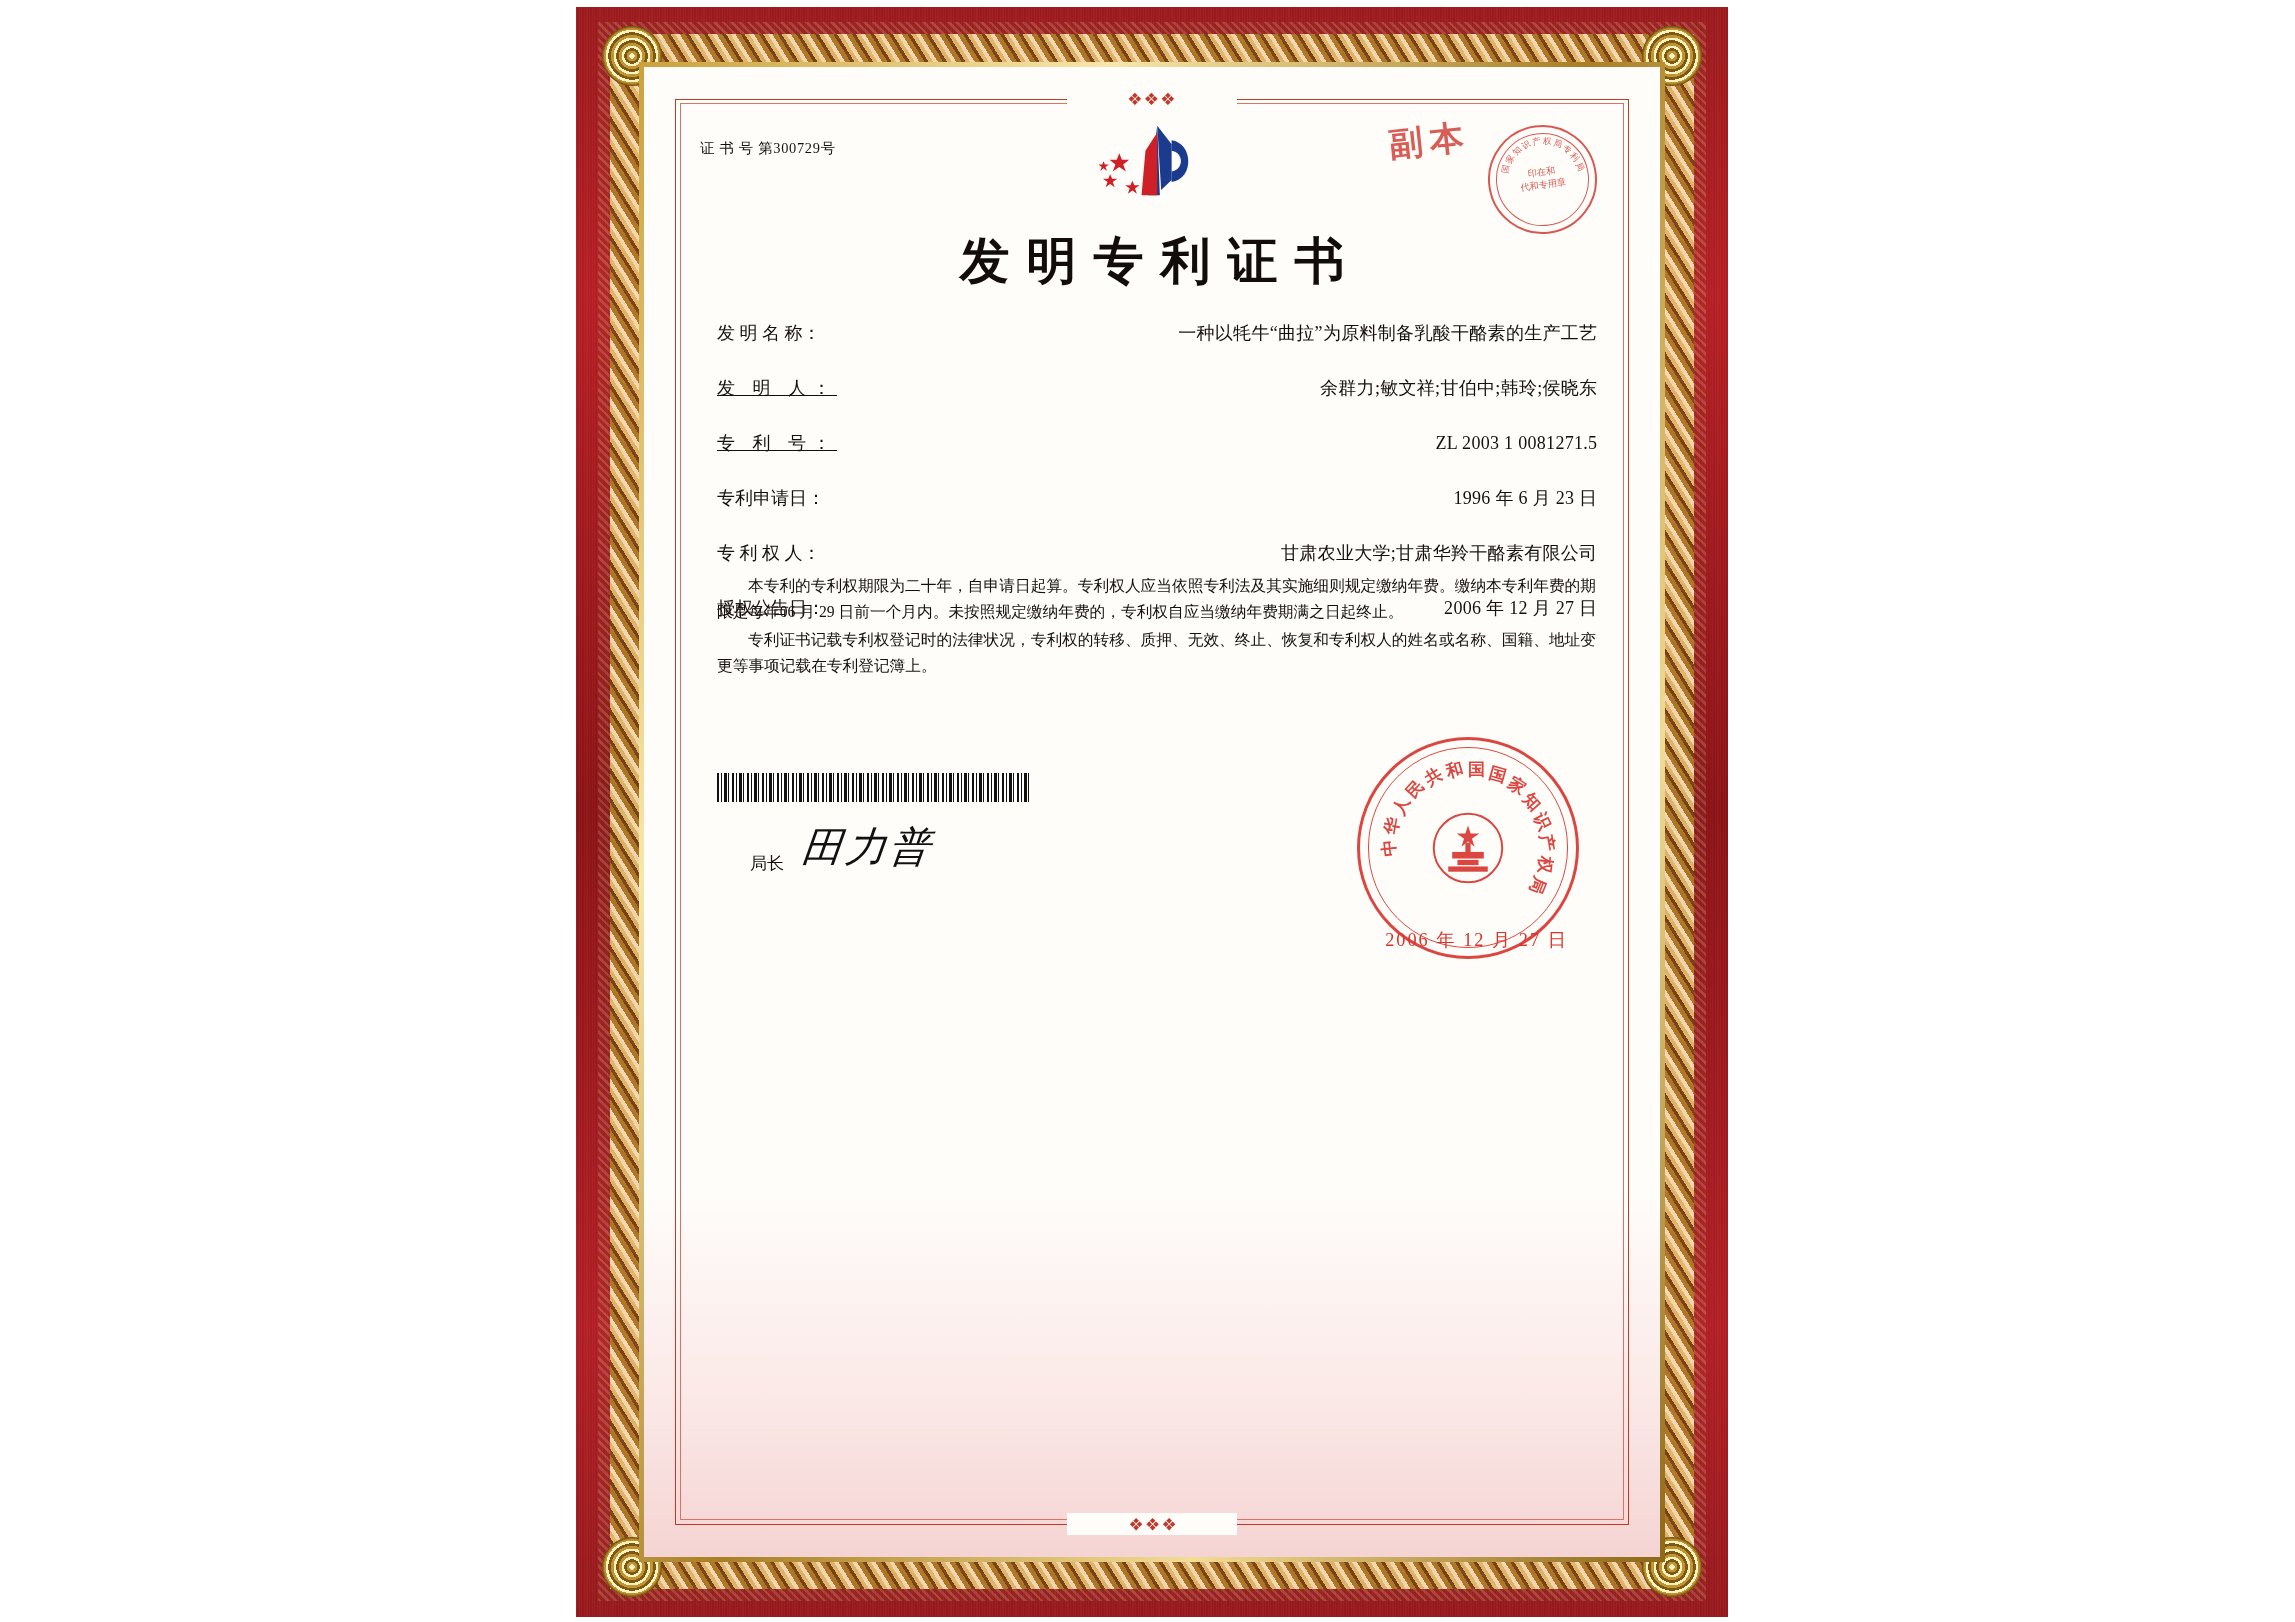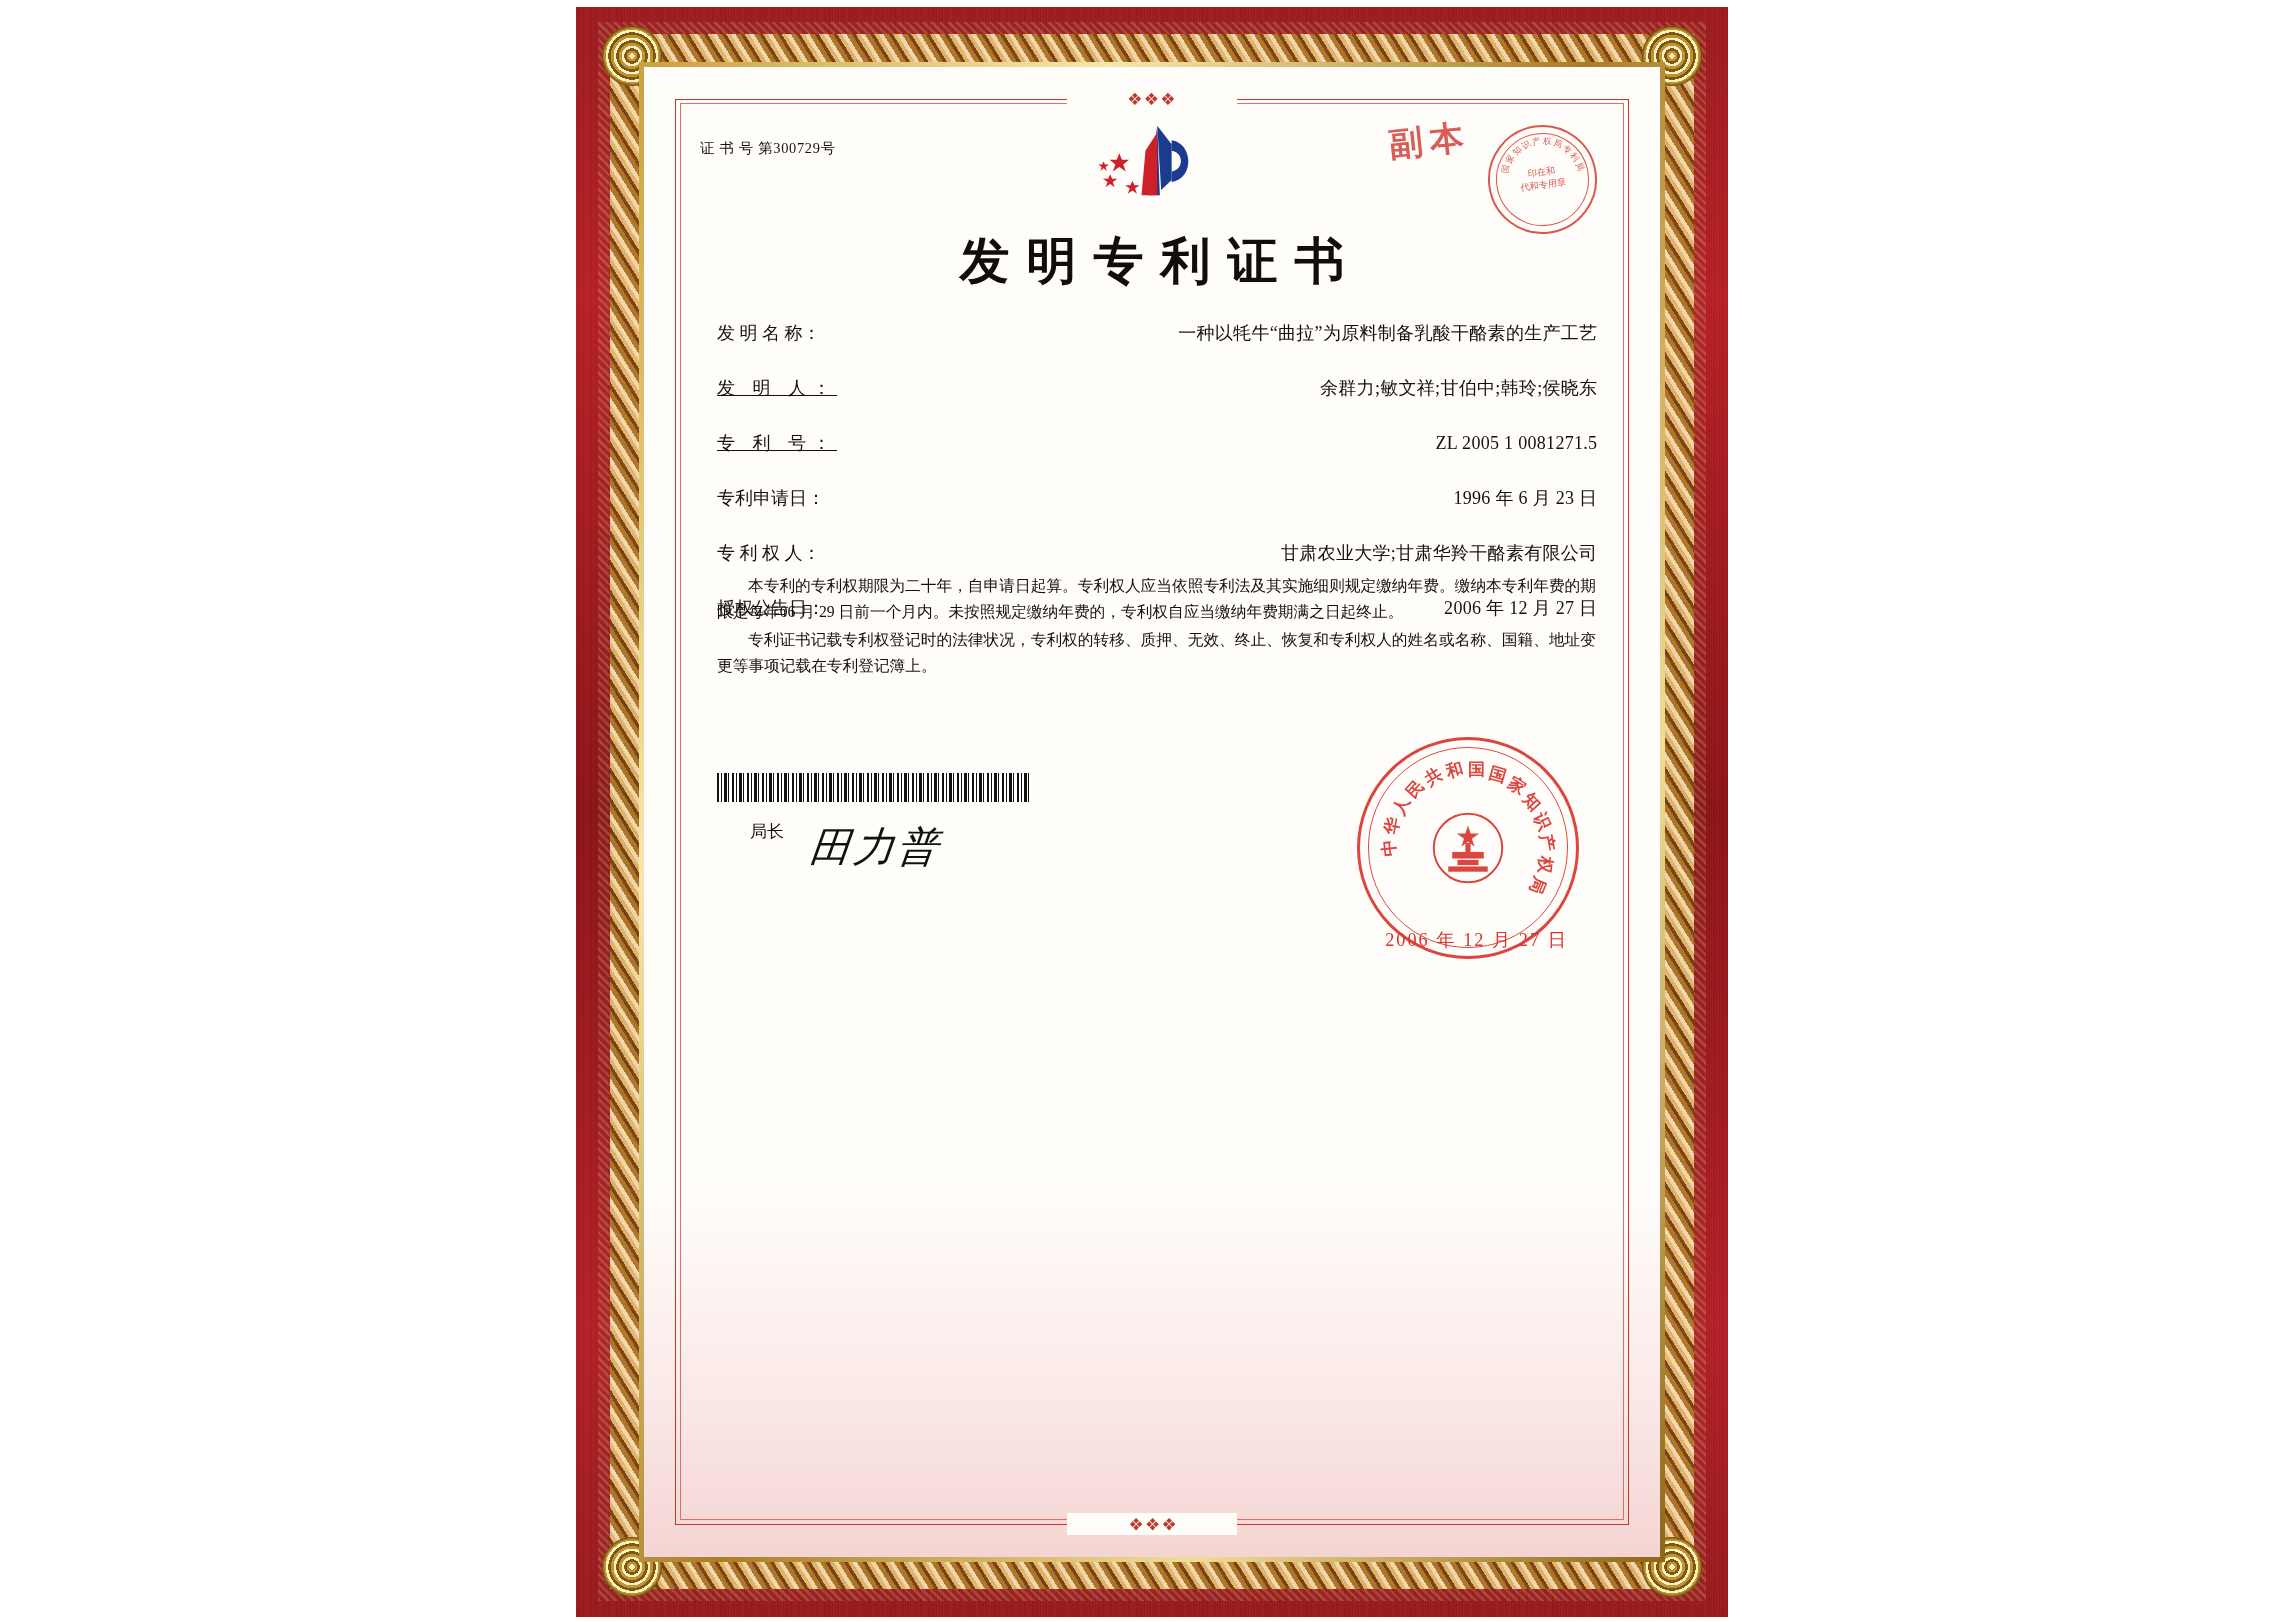--- a/index.html
+++ b/index.html
@@ -282,24 +282,23 @@
         #111 0 2px, #fff 2px 3.9px, #111 3.9px 4.6px, #fff 4.6px 7.2px,
         #111 7.2px 9.8px, #fff 9.8px 11px, #111 11px 11.8px, #fff 11.8px 15px);
   }
 
   
   .sign-row{
     position:absolute;
     left:63px;
     top:708px;
     display:flex;
-    align-items:flex-start;
+    align-items:flex-end;
     font-family:"Liberation Serif", serif;
     font-size:17px;
-    gap:8px;
   }
   .sign-name{
     margin-left:18.3px;
     font-size:41px;
     font-family:"Liberation Serif", serif;
     font-style:italic;
     color:#111;
     letter-spacing:2.6px;
     transform:skewX(-6deg);
   }
@@ -435,21 +434,21 @@
           <div class="field-value">一种以牦牛“曲拉”为原料制备乳酸干酪素的生产工艺</div>
         </div>
 
         <div class="field-row">
           <div class="field-label spaced">发 明 人：</div>
           <div class="field-value">余群力;敏文祥;甘伯中;韩玲;侯晓东</div>
         </div>
 
         <div class="field-row">
           <div class="field-label spaced">专 利 号：</div>
-          <div class="field-value">ZL 2005 1 0081271.5</div>
+          <div class="field-value">ZL 2003 1 0081271.5</div>
         </div>
 
         <div class="field-row">
           <div class="field-label">专利申请日：</div>
           <div class="field-value">1996 年 6 月 23 日</div>
         </div>
 
         <div class="field-row">
           <div class="field-label">专 利 权 人：</div>
           <div class="field-value">甘肃农业大学;甘肃华羚干酪素有限公司</div>

